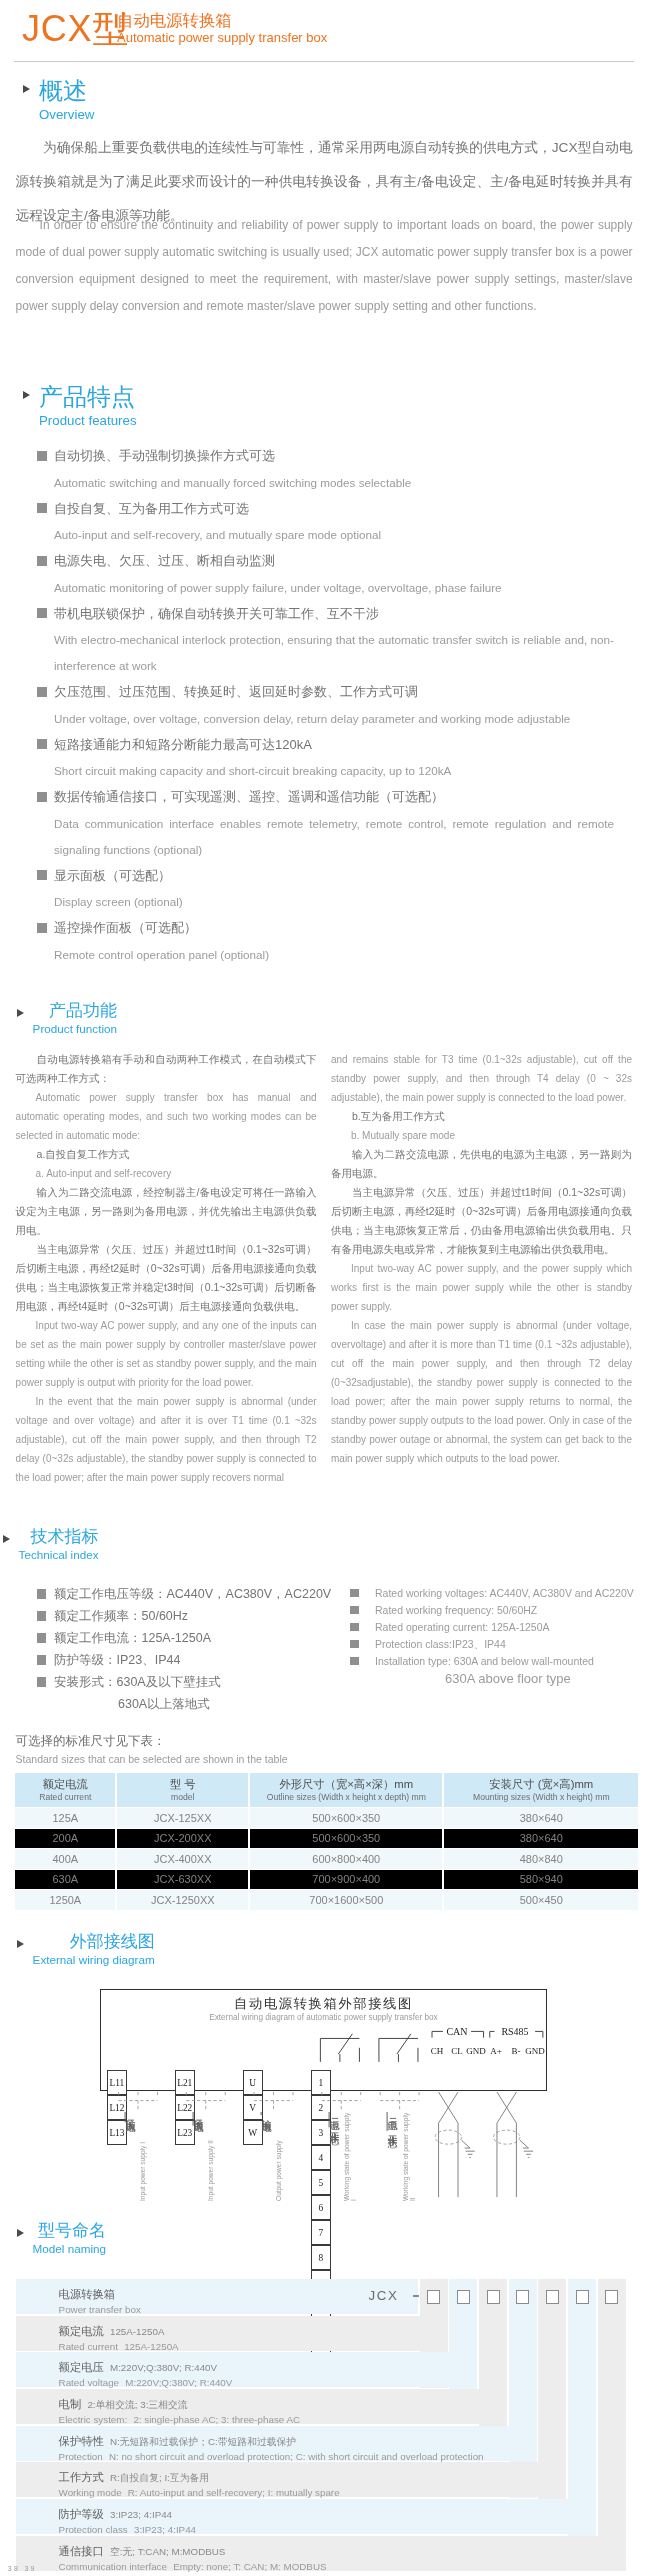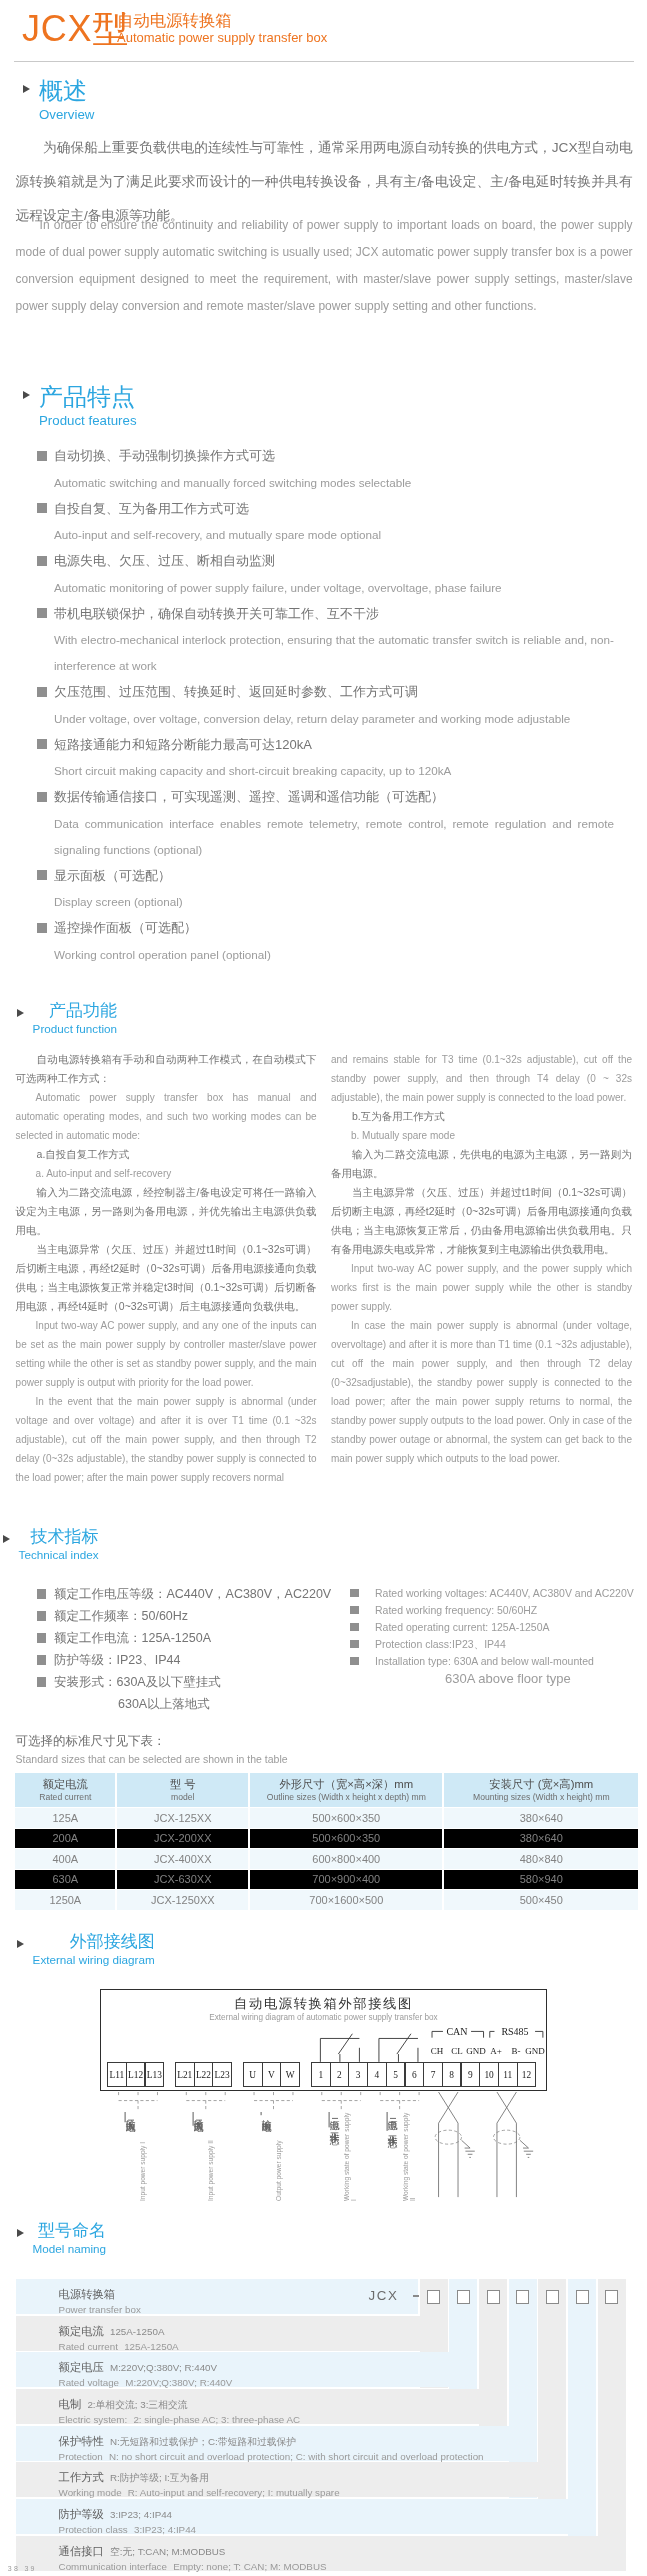--- a/index.html
+++ b/index.html
@@ -60,21 +60,21 @@
   
   .wd{position:absolute;left:100px;top:1989px;width:448px;height:212px;}
   .wd-box{position:absolute;left:0;top:0;width:445px;height:100px;border:1.6px solid #2e2e2e;}
   .wd-title-zh{position:absolute;left:0;top:4.7px;width:445px;text-align:center;
                font-family:"Liberation Serif","DejaVu Serif",serif;font-size:13.3px;color:#333;letter-spacing:1.6px;}
   .wd-title-en{position:absolute;left:0;top:23.4px;width:445px;text-align:center;font-size:8.2px;color:#9c9c9c;}
   .bus-label{position:absolute;top:36px;font-family:"Liberation Serif","DejaVu Serif",serif;
              font-size:10px;color:#222;transform:translateX(-50%);}
   .pin{position:absolute;top:56px;transform:translateX(-50%);
        font-family:"Liberation Serif","DejaVu Serif",serif;font-size:9px;color:#222;}
-  .tgroup{position:absolute;top:72px;display:flex;}
+  .tgroup{position:absolute;top:80px;display:flex;flex-direction:column;}
   .tcell{width:19.5px;height:25px;border:0.8px solid #3a3a3a;margin-right:-0.8px;box-sizing:border-box;
          display:flex;align-items:center;justify-content:center;
          font-family:"Liberation Serif","DejaVu Serif",serif;font-size:9.4px;color:#222;background:#fff;}
   .wd-under{position:absolute;left:1.6px;top:103px;width:445px;height:109px;}
   .vzh{position:absolute;top:20px;height:87px;writing-mode:vertical-rl;font-size:9.8px;color:#5d5d5d;
        text-decoration:underline;letter-spacing:0.8px;}
   .ven{position:absolute;top:20px;height:89px;writing-mode:vertical-rl;transform:rotate(180deg);
        font-size:6.6px;color:#9c9c9c;}
   
   .mn{position:absolute;left:15.6px;top:2279px;width:624px;height:294px;}
@@ -143,21 +143,21 @@
   <div>
     <div class="feat-zh"><span class="blt"></span><span>数据传输通信接口，可实现遥测、遥控、遥调和遥信功能（可选配）</span></div>
     <div class="feat-en">Data communication interface enables remote telemetry, remote control, remote regulation and remote signaling functions (optional)</div>
   </div>
   <div>
     <div class="feat-zh"><span class="blt"></span><span>显示面板（可选配）</span></div>
     <div class="feat-en">Display screen (optional)</div>
   </div>
   <div>
     <div class="feat-zh"><span class="blt"></span><span>遥控操作面板（可选配）</span></div>
-    <div class="feat-en">Working control operation panel (optional)</div>
+    <div class="feat-en">Remote control operation panel (optional)</div>
   </div>
 </div>
 
 <div class="sec sm" style="top:1002px;left:17px;">
   <span class="tri"></span>
   <div class="t-zh">产品功能</div>
   <div class="t-en">Product function</div>
 </div>
 <div class="fncol l">
   <p class="fn-zh">自动电源转换箱有手动和自动两种工作模式，在自动模式下可选两种工作方式：</p>
@@ -393,21 +393,21 @@
   </div>
   <div class="mrow rgray" style="top:110px;width:491px;">
     <div class="l1"><span>电制</span><span class="val">2:单相交流; 3:三相交流</span></div>
     <div class="l2"><span>Electric system:</span><span class="val">2: single-phase AC; 3: three-phase AC</span></div>
   </div>
   <div class="mrow rblue" style="top:147px;width:521px;">
     <div class="l1"><span>保护特性</span><span class="val">N:无短路和过载保护；C:带短路和过载保护</span></div>
     <div class="l2"><span>Protection</span><span class="val">N: no short circuit and overload protection; C: with short circuit and overload protection</span></div>
   </div>
   <div class="mrow rgray" style="top:183px;width:550px;">
-    <div class="l1"><span>工作方式</span><span class="val">R:防护等级; I:互为备用</span></div>
+    <div class="l1"><span>工作方式</span><span class="val">R:自投自复; I:互为备用</span></div>
     <div class="l2"><span>Working mode</span><span class="val">R: Auto-input and self-recovery; I: mutually spare</span></div>
   </div>
   <div class="mrow rblue" style="top:220px;width:580px;">
     <div class="l1"><span>防护等级</span><span class="val">3:IP23;  4:IP44</span></div>
     <div class="l2"><span>Protection class</span><span class="val">3:IP23;  4:IP44</span></div>
   </div>
   <div class="mrow rgray" style="top:257px;width:610px;">
     <div class="l1"><span>通信接口</span><span class="val">空:无;  T:CAN;  M:MODBUS</span></div>
     <div class="l2"><span>Communication interface</span><span class="val">Empty: none; T: CAN; M: MODBUS</span></div>
   </div>

